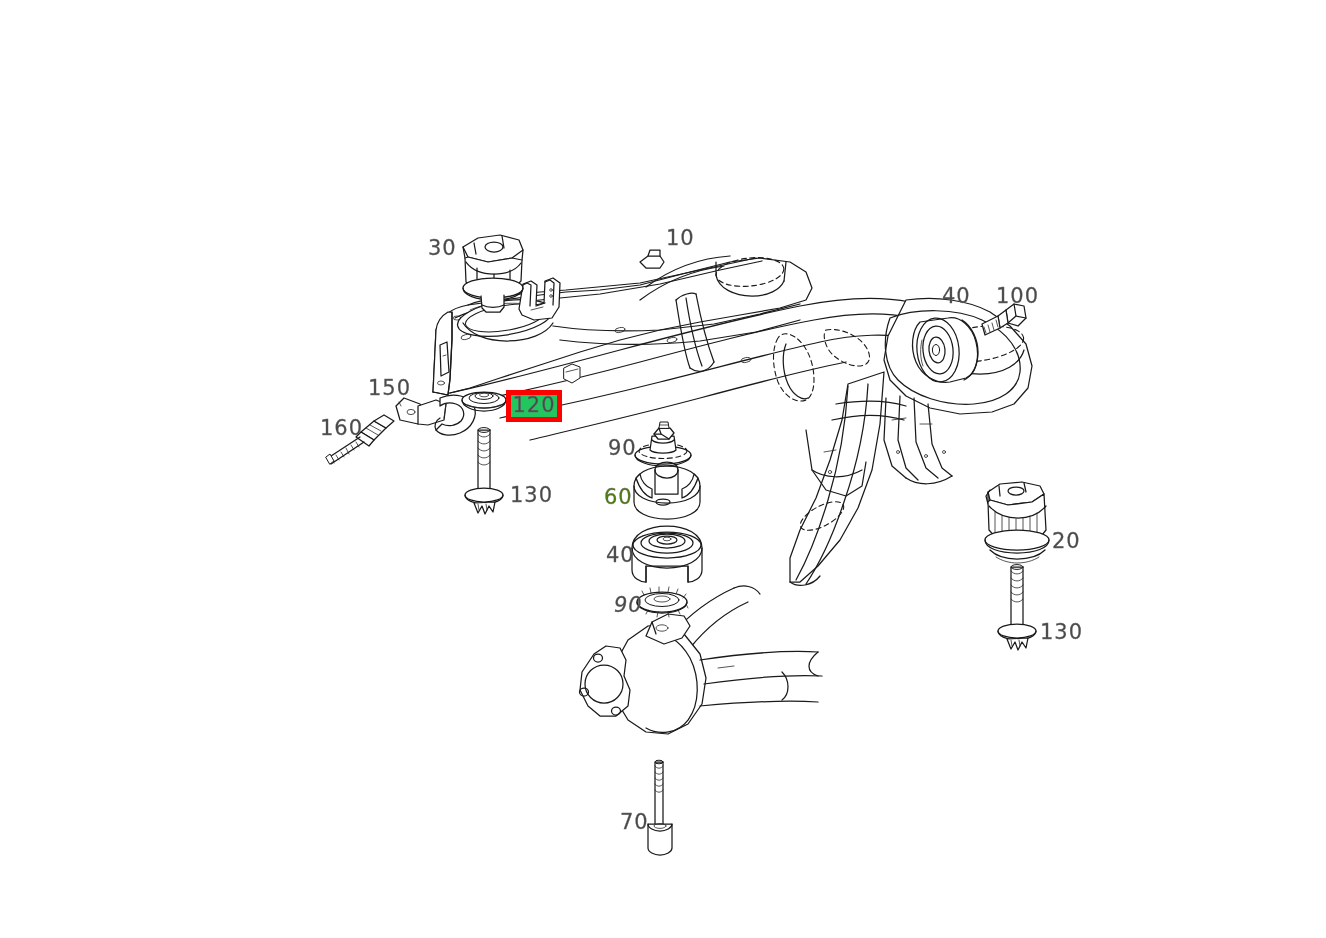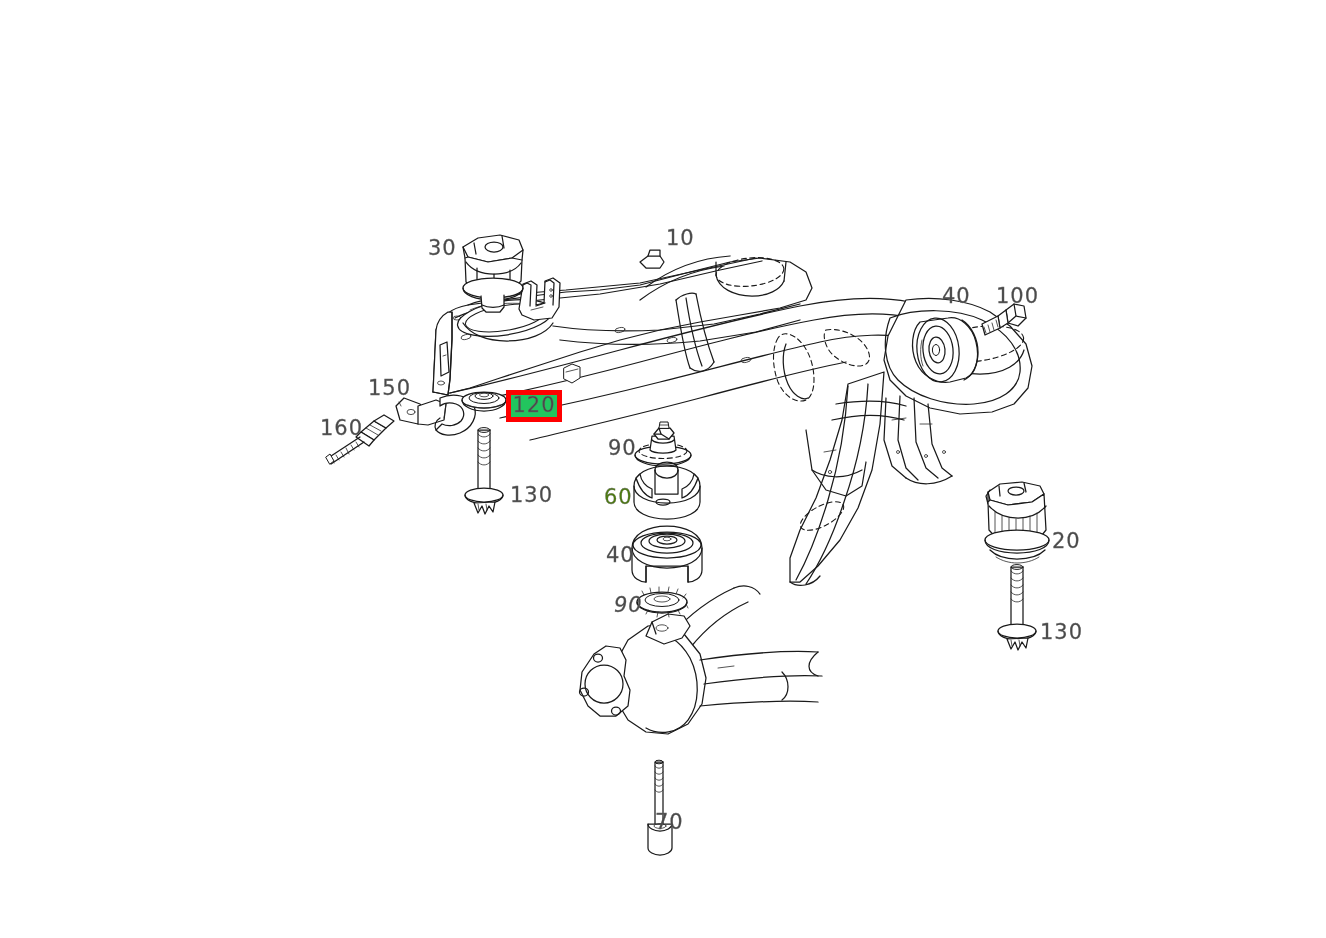--- a/index.html
+++ b/index.html
@@ -527,19 +527,19 @@
   <div class="label" style="left: 604px; top: 487px; color: #4d7c0f;">60</div>
 
   <div class="label" style="left: 606px; top: 545px; color: rgb(74, 74, 74);">40</div>
 
   <div class="label" style="left: 614px; top: 595px; color: rgb(74, 74, 74); font-style: italic;">90</div>
 
   <div class="label" style="left: 1052px; top: 531px; color: rgb(74, 74, 74);">20</div>
 
   <div class="label" style="left: 1040px; top: 622px; color: rgb(74, 74, 74);">130</div>
 
-  <div class="label" style="left: 620px; top: 812px; color: rgb(74, 74, 74); margin-left: 35px;">70</div>
+  <div class="label" style="left: 620px; top: 812px; color: rgb(74, 74, 74);">70</div>
 
   <div class="label-highlight" id="highlight-box" style="left: 506px; top: 390px; width: 56px; height: 32px; border: 5px solid rgb(255, 0, 0);">
     <span class="label-inner" style="color: rgb(74, 74, 74);">120</span>
   </div>
 
 </div>
 
 </body></html>

